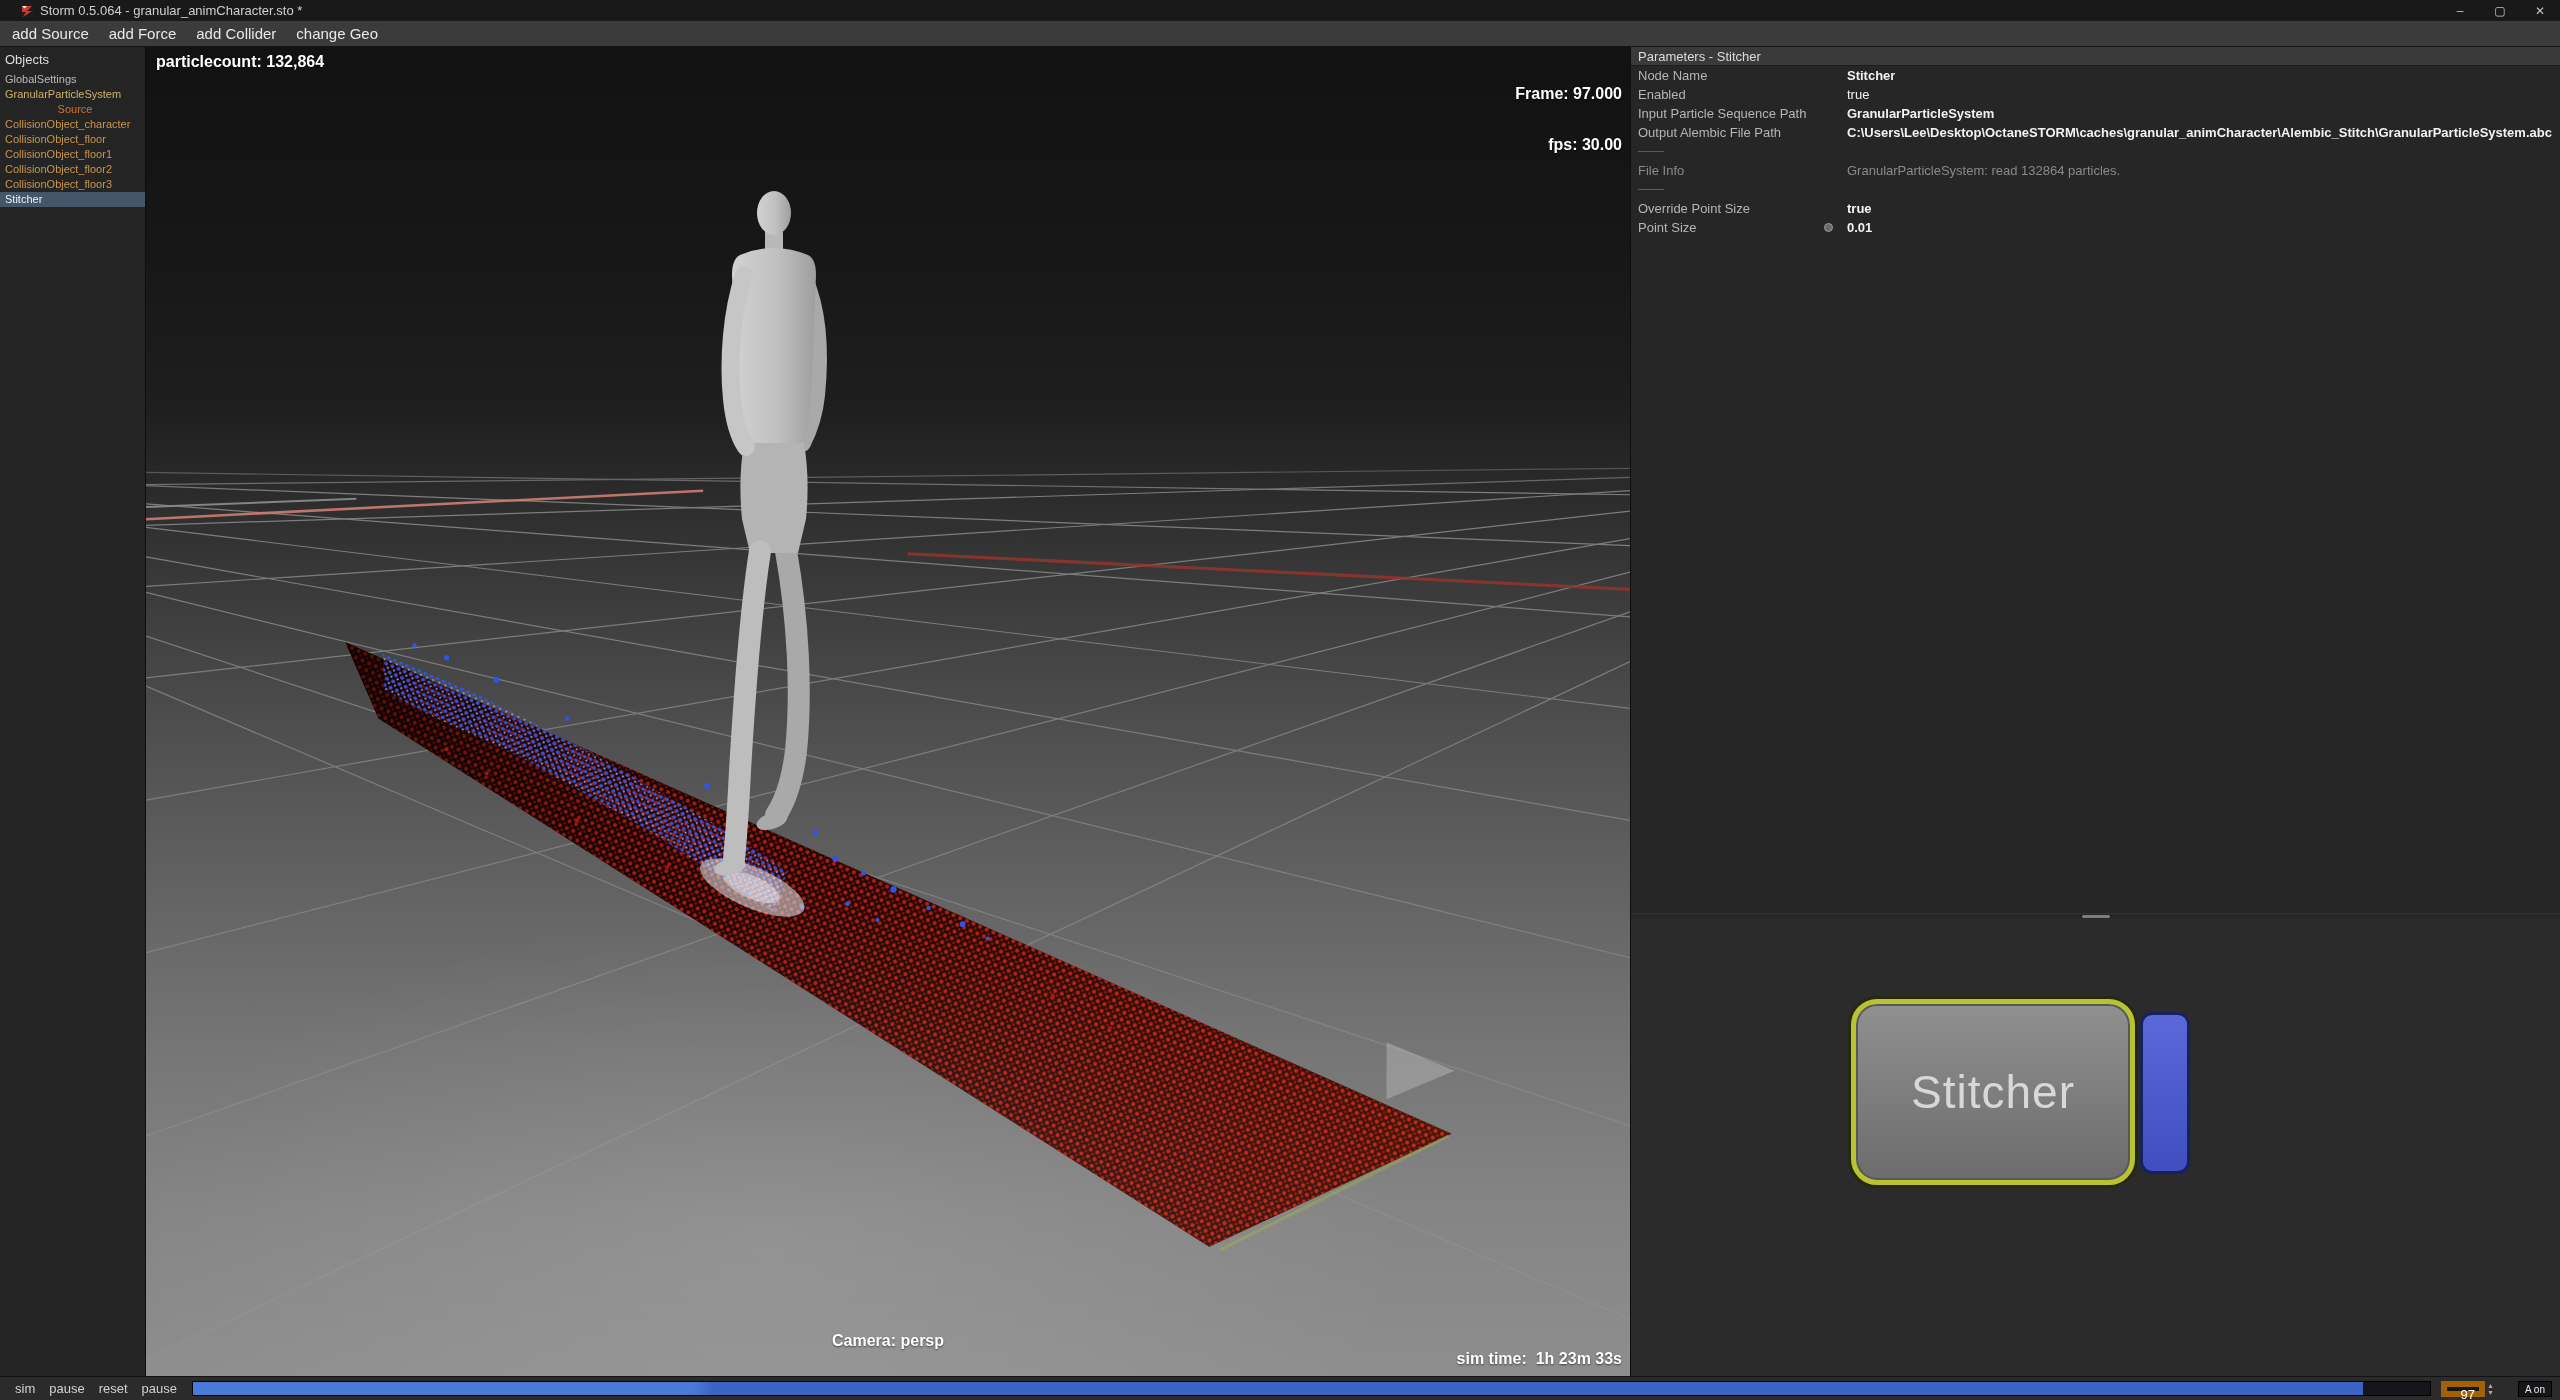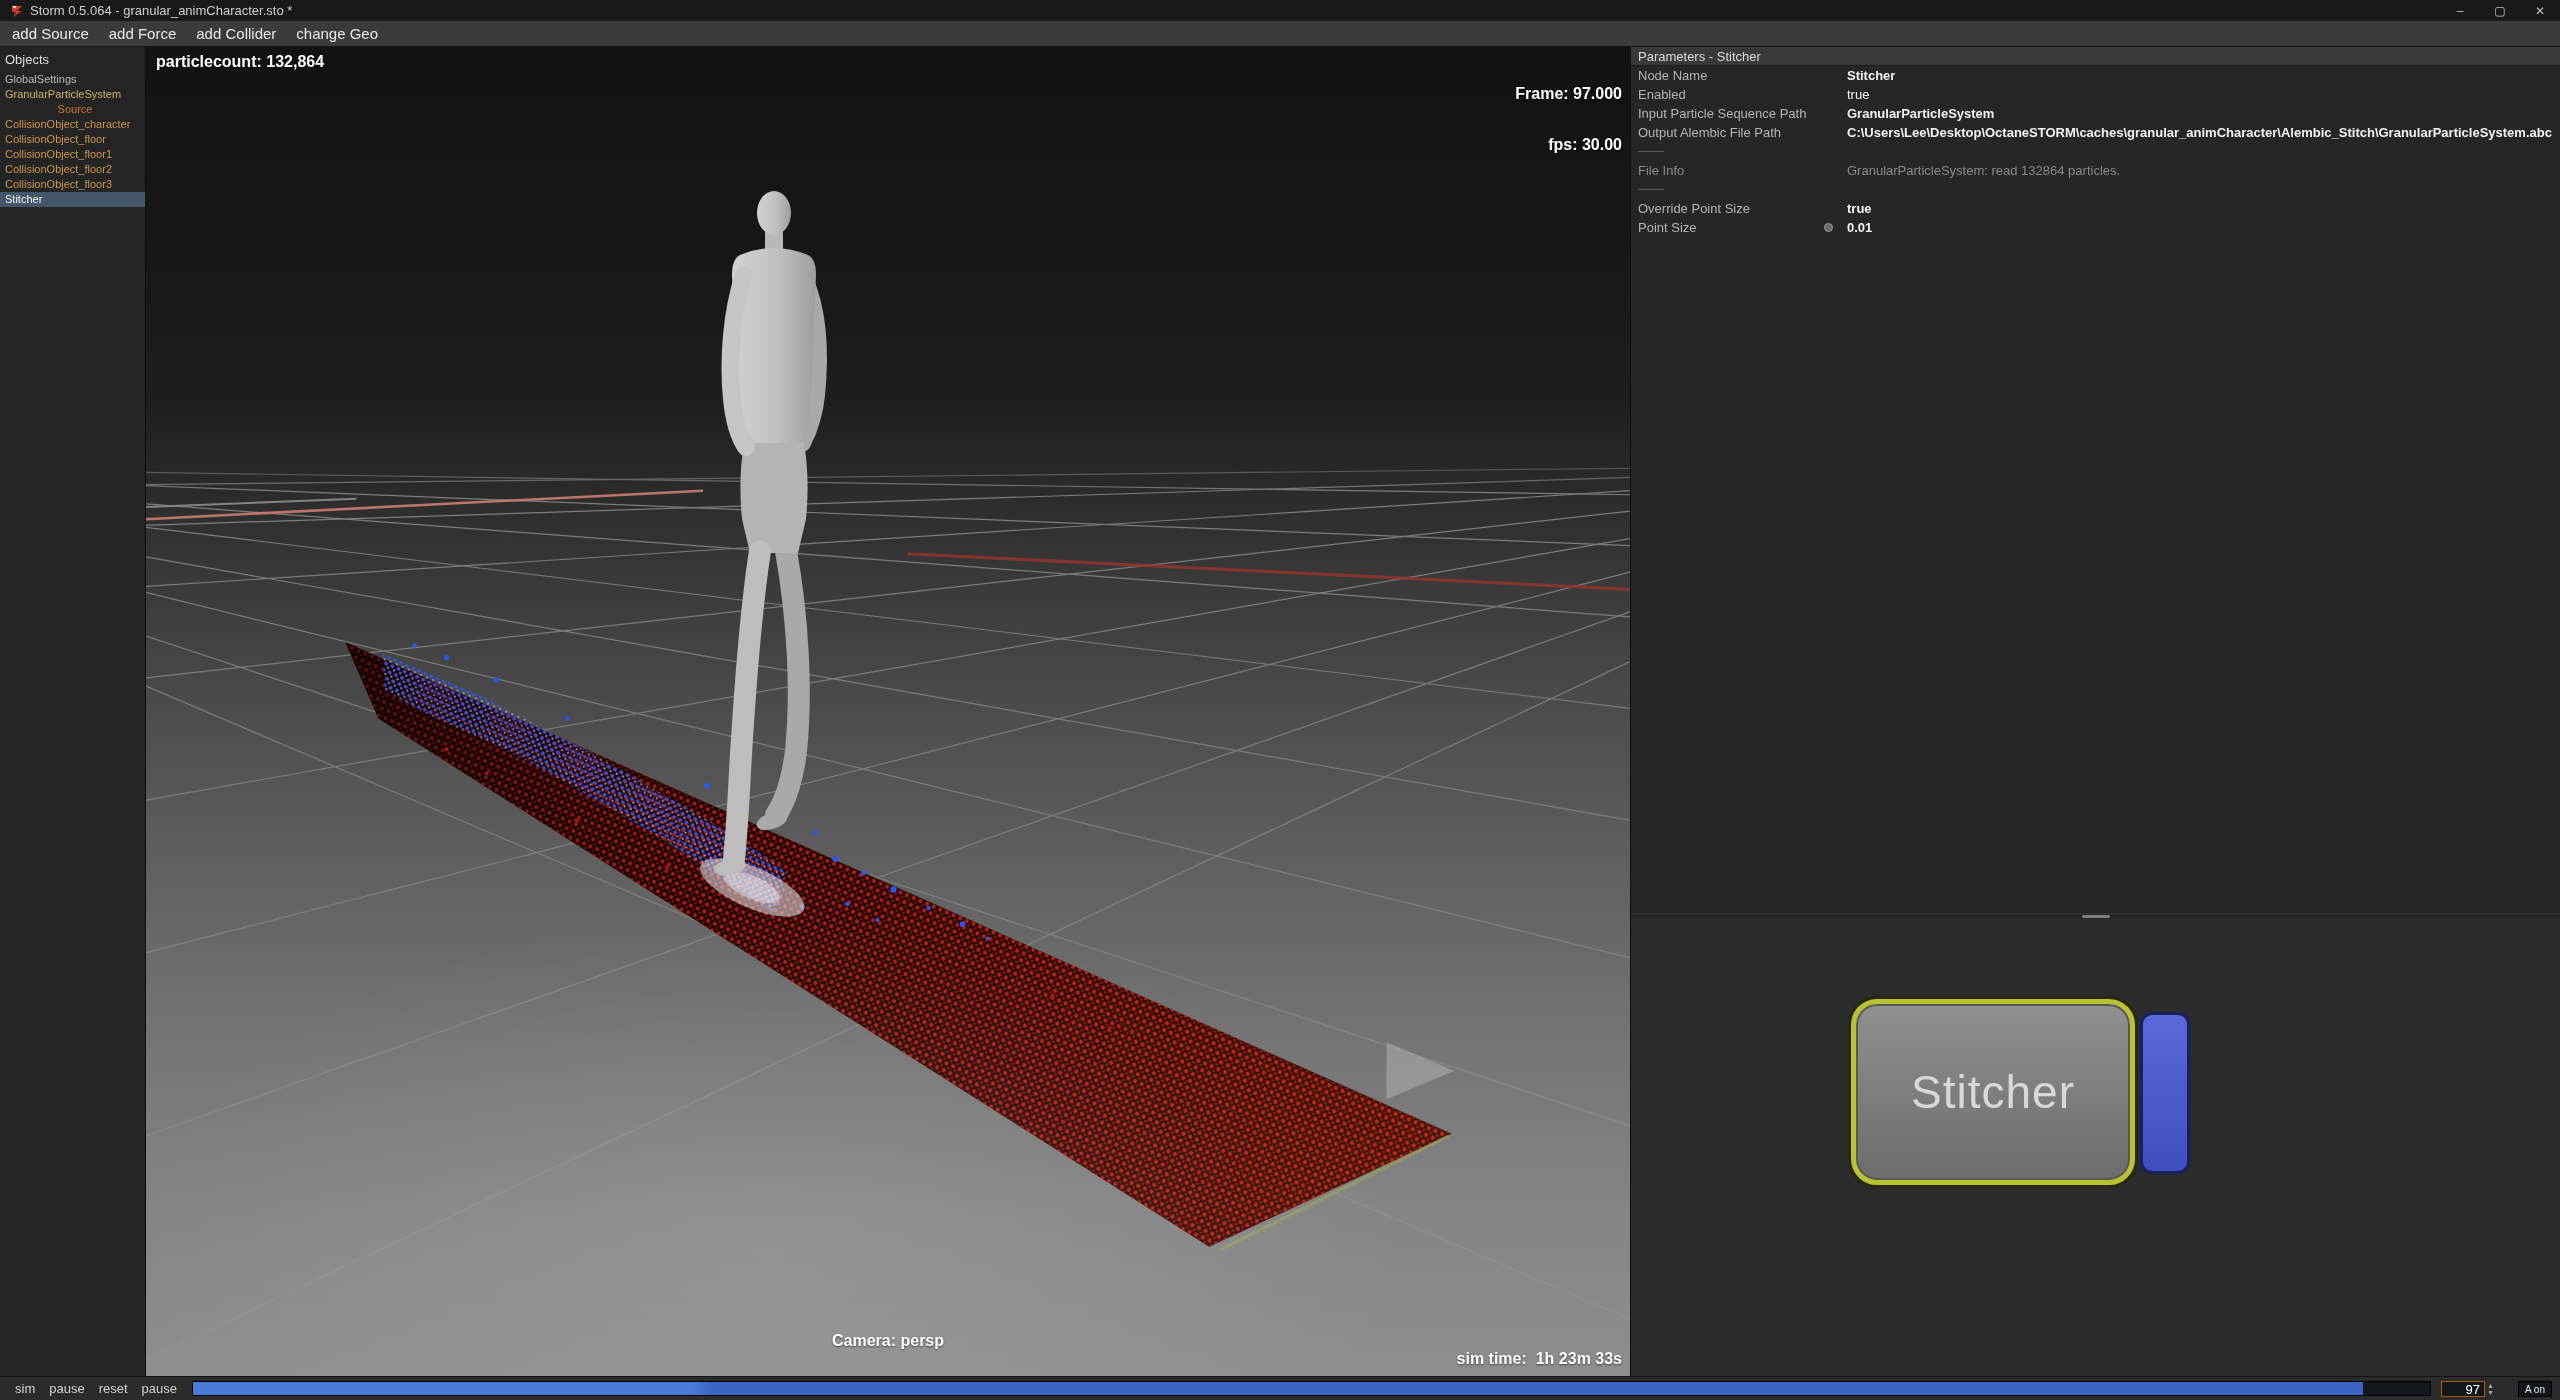--- a/index.html
+++ b/index.html
@@ -1,20 +1,20 @@
 <!DOCTYPE html>
 <html style="--titlebar-bg: #191919; --menubar-bg: #2f2f2f; --toolbar-bg: #3b3b3b; --panel-bg: #262626; --objects-bg: #242424; --header-strip-bg: #3a3a3a; --canvas-bg: #2b2b2b; --selection-bg: #44566a; --label-text: #b5b5b5; --value-text: #f2f2f2; --dim-text: #8a8a8a; --object-gray: #b9b9b9; --object-amber: #ccb36b; --object-orange: #d2722e; --object-collision: #c9964b; --timeline-blue: #3a64c4; --timeline-blue-light: #4a7ad8; --node-yellow: #b9c232; --node-blue: #4a5ac8; --particle-red: #bb1d12; --particle-blue: #2f55e8;"><head>
 <meta charset="utf-8">
 <style>
   * { margin:0; padding:0; box-sizing:border-box; }
   html,body { width:2560px; height:1400px; overflow:hidden; background:#202020; font-family:"Liberation Sans",sans-serif; }
   .app { width:100%; height:100%; display:flex; flex-direction:column; }
 
   
-  .titlebar { height:21px; background:var(--titlebar-bg,#191919); display:flex; align-items:center; padding-left:10px; gap:6px; color:#cfcfcf; font-size:13px; flex:0 0 auto; }
+  .titlebar { height:21px; background:var(--titlebar-bg,#191919); display:flex; align-items:center; padding-left:20px; gap:6px; color:#cfcfcf; font-size:13px; flex:0 0 auto; }
   .win-controls { margin-left:auto; display:flex; height:100%; }
   .win-btn { width:40px; display:flex; align-items:center; justify-content:center; color:#c4c4c4; font-size:12px; }
 
   
   .menubar { height:23px; background:var(--menubar-bg,#2f2f2f); display:flex; align-items:center; padding:0 4px; flex:0 0 auto; border-bottom:1px solid #1d1d1d; }
   .menu-item { padding:0 10px; font-size:15px; color:#e2e2e2; }
   .toolbar { height:26px; background:var(--toolbar-bg,#3b3b3b); display:flex; align-items:center; padding:0 12px; gap:20px; flex:0 0 auto; border-bottom:1px solid #141414; }
   .tool-btn { font-size:15px; color:#e8e8e8; }
 
   
@@ -68,21 +68,21 @@
   .stitcher-node .node-label { font-size:46px; color:#d8d8d8; letter-spacing:1px; }
   .blue-node { position:absolute; left:509px; top:93px; width:50px; height:162px; border-radius:12px;
     background:linear-gradient(180deg,#5a68d8,#3f4fc0); border:3px solid #18205e; }
 
   
   .statusbar { height:24px; background:#2b2b2b; border-top:1px solid #131313; display:flex; align-items:center; padding:0 8px; flex:0 0 auto; color:#d2d2d2; font-size:13px; }
   .status-btn { padding:0 7px; }
   .timeline { flex:1; height:15px; margin:0 10px 0 8px; background:#14161b; border:1px solid #000; position:relative; }
   .timeline-fill { position:absolute; left:0; top:0; bottom:0; width:97%;
     background:linear-gradient(90deg,var(--timeline-blue-light,#4a7ad8) 0%,var(--timeline-blue-light,#4a7ad8) 23%,var(--timeline-blue,#3a64c4) 24%,var(--timeline-blue,#3a64c4) 100%); }
-  .frame-box { width:44px; height:16px; background:#14161a; border:1px solid #a16207; color:#fff; text-align:right; padding-right:4px; line-height:15px; flex:0 0 auto; }
+  .frame-box { width:44px; height:16px; background:#14161a; border:6px solid #a16207; color:#fff; text-align:right; padding-right:4px; line-height:15px; flex:0 0 auto; }
   .spinner { display:flex; flex-direction:column; justify-content:center; margin-left:2px; }
   .spinner span { font-size:7px; line-height:7px; color:#aaa; text-align:center; }
   .a-on { margin-left:24px; height:16px; padding:0 6px; background:#14161a; border:1px solid #000; color:#e8e8e8; font-size:10px; line-height:15px; flex:0 0 auto; }
 </style>
 </head>
 <body>
 
 <div class="app">
 
   <div class="titlebar">

